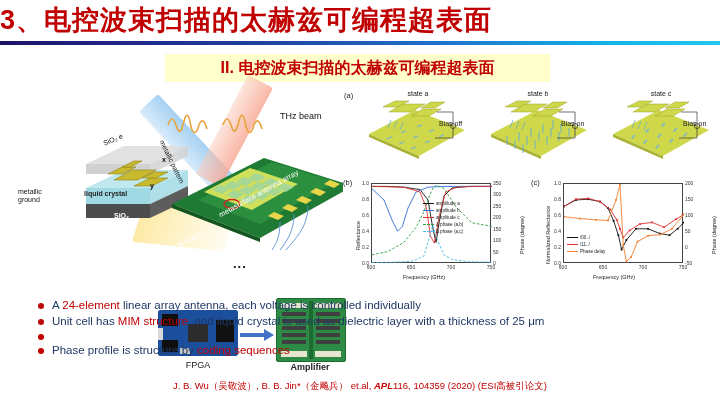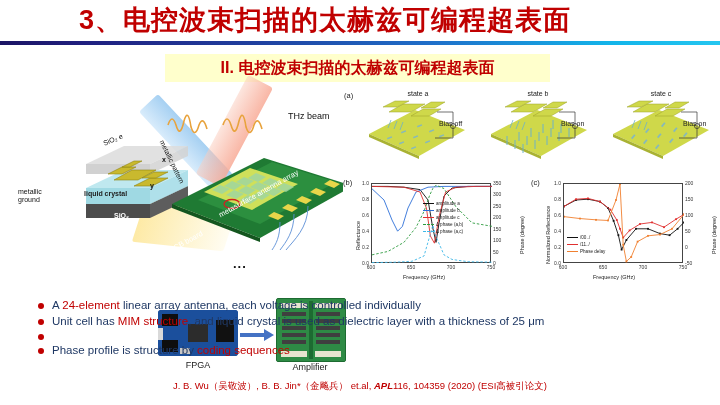--- a/index.html
+++ b/index.html
@@ -3,24 +3,23 @@
 <meta charset="utf-8">
 <style>
   html,body{margin:0;padding:0;}
   body{
     width:720px;height:405px;background:#ffffff;overflow:hidden;
     font-family:"Liberation Sans","DejaVu Sans",sans-serif;
     position:relative;
   }
   
   .slide-title{
-    position:absolute;left:0;top:2px;width:634px;text-align:center;
+    position:absolute;left:0;top:2px;width:634px;text-align:left;
     font-size:27px;font-weight:bold;color:#C00000;letter-spacing:1px;
     white-space:nowrap;
-    padding-left:8px;
   }
   .title-rule{
     position:absolute;left:0;top:41px;width:720px;height:4px;
     background:linear-gradient(to right,#1b1464 0%,#202080 12%,#1f3f9e 35%,#1f6fc9 60%,#13b5ea 85%,#25c6f0 100%);
   }
   
   .sub-banner{
     position:absolute;left:165px;top:54px;width:385px;height:28px;
     background:#FFFFCC;display:flex;align-items:center;justify-content:center;
     color:#C00000;font-size:16px;font-weight:bold;white-space:nowrap;
@@ -105,21 +104,21 @@
 
   <div class="beam beam-in"></div>
   <div class="beam beam-out"></div>
   <div class="beam beam-third"></div>
 
   <svg style="position:absolute;left:0;top:0;width:325px;height:205px;pointer-events:none">
     <path d="M150 35 q4 -12 8 0 q4 14 8 -4 q4 -14 7 6 q4 12 8 -2 q4 -10 8 4" stroke="#E8A33D" stroke-width="1.6" fill="none"></path>
     <path d="M205 35 q4 -12 8 0 q4 14 8 -4 q4 -14 7 6 q4 12 8 -2 q4 -10 8 4" stroke="#E8A33D" stroke-width="1.6" fill="none"></path>
   </svg>
 
-  <div class="lbl" style="left:262px;top:22px;font-size:9px;margin-left:8px;">THz beam</div>
+  <div class="lbl" style="left:262px;top:22px;font-size:9px;">THz beam</div>
 
   <svg class="cell-block" viewBox="0 0 125 95">
 
     <polygon points="8,62 72,62 110,44 46,44" fill="#6e6e6e"></polygon>
     <polygon points="8,62 8,76 72,76 72,62" fill="#4c4c4c"></polygon>
     <polygon points="72,62 72,76 110,58 110,44" fill="#5d5d5d"></polygon>
 
     <polygon points="8,46 72,46 110,28 46,28" fill="#bfe8ef"></polygon>
     <polygon points="8,46 8,62 72,62 72,46" fill="#9fd9e3"></polygon>
     <polygon points="72,46 72,62 110,44 110,28" fill="#afe0ea"></polygon>
@@ -218,21 +217,21 @@
         <rect x="39" y="20" width="24" height="4"></rect>
       <rect x="5" y="27" width="24" height="4"></rect>
         <rect x="39" y="27" width="24" height="4"></rect>
       <rect x="5" y="34" width="24" height="4"></rect>
         <rect x="39" y="34" width="24" height="4"></rect>
       <rect x="5" y="41" width="24" height="4"></rect>
         <rect x="39" y="41" width="24" height="4"></rect>
     </g>
     <rect x="32" y="2" width="4" height="58" fill="#1d6b31"></rect>
   </svg>
-  <div class="cap-txt" style="left:252px;top:272px;width:80px;">Amplifier</div>
+  <div class="cap-txt" style="left:252px;top:272px;width:80px;font-weight:bold;">Amplifier</div>
 </div>
 
 <div class="fig-right">
 
   <div class="panel-tag" style="left:1px;top:1px;">(a)</div>
 
   <div class="state-lbl" style="left:45px;top:0px;">state a</div>
   <div class="state-lbl" style="left:165px;top:0px;">state b</div>
   <div class="state-lbl" style="left:288px;top:0px;">state c</div>
 

